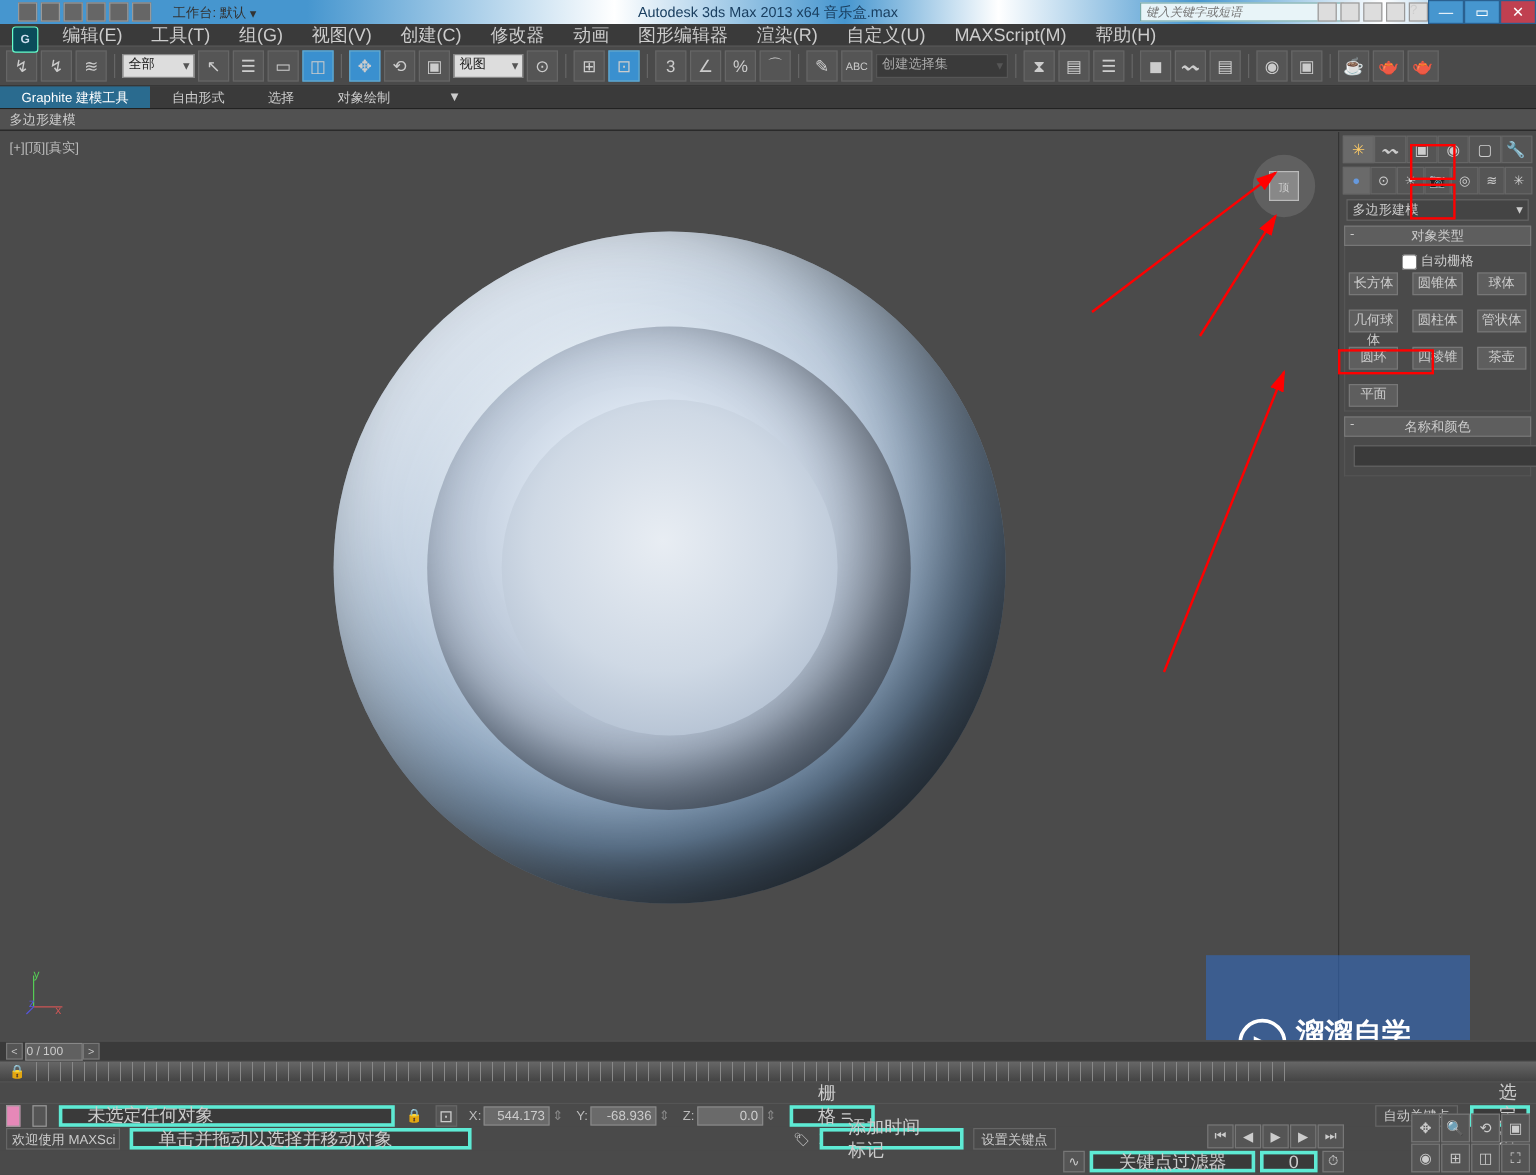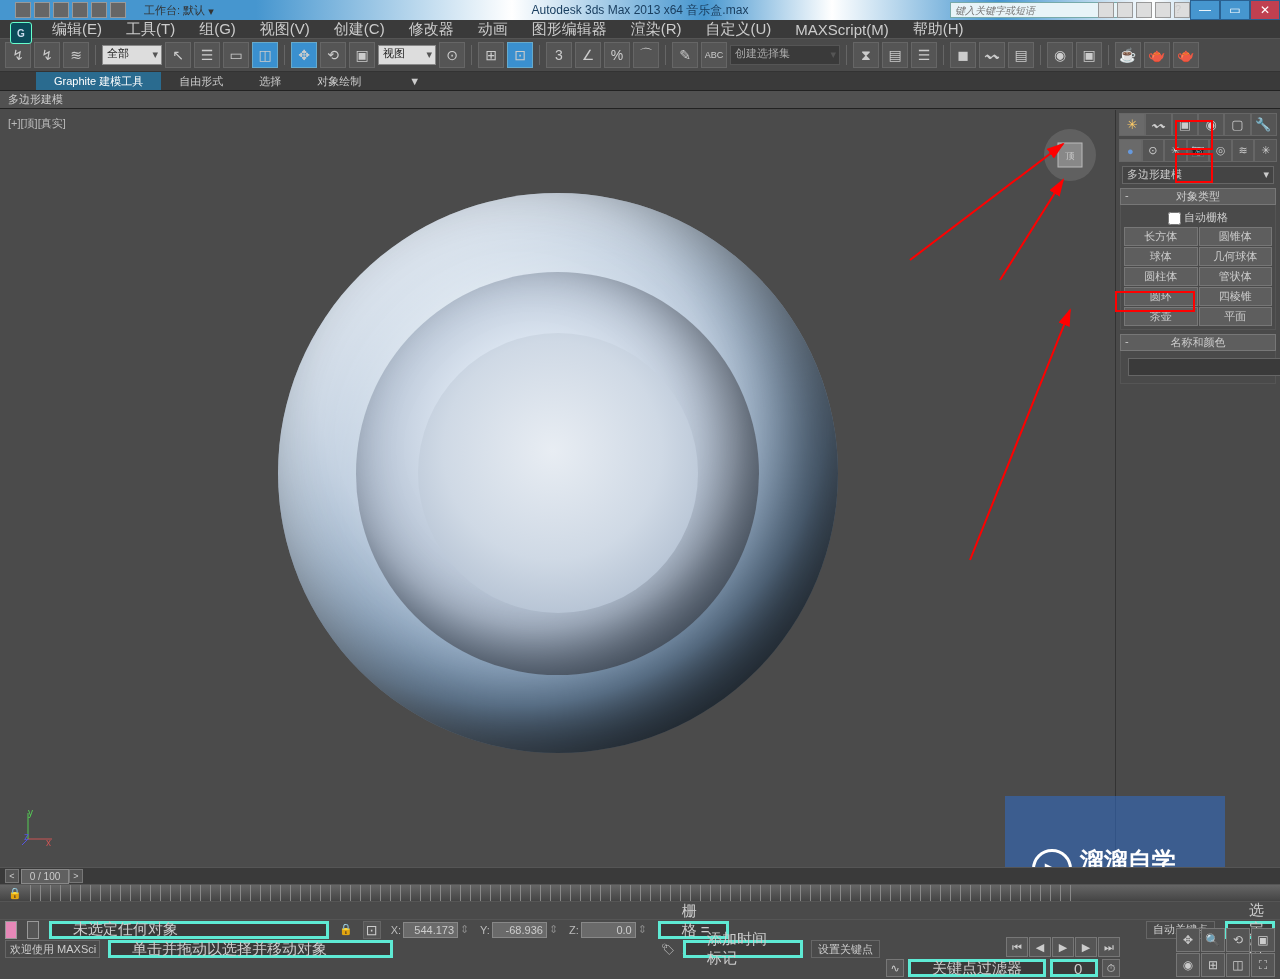--- a/index.html
+++ b/index.html
@@ -26,21 +26,21 @@
 
 .main-toolbar { height: 34px; background: #4a4a4a; border-top: 1px solid #555; border-bottom: 1px solid #333; display: flex; align-items: center; padding: 0 5px; gap: 3px; }
 .tb-btn { width: 26px; height: 26px; background: #555; border: 1px solid #666; display:inline-flex; align-items:center; justify-content:center; color:#ccc; font-size:14px; }
 .tb-btn.sel { background: #3a90cf; border-color: #6ac; }
 .tb-sep { width: 1px; height: 20px; background: #666; margin: 0 3px; }
 .tb-combo { height: 20px; background: #ddd; border: 1px solid #888; color: #222; font-size: 11px; padding: 0 16px 0 4px; position: relative; }
 .tb-combo::after { content: "▾"; position: absolute; right: 3px; top: 2px; color: #555; }
 .tb-combo.dark { background: #3a3a3a; color: #aaa; border-color: #555; }
 
 
-.ribbon { height: 19px; background: #3a3a3a; display: flex; align-items: center; border-bottom: 1px solid #222; padding-left: 36px; }
+.ribbon { height: 19px; background: #3a3a3a; display: flex; align-items: center; border-bottom: 1px solid #222; }
 .ribbon-tab { height: 100%; padding: 0 18px; display:flex; align-items:center; font-size: 11px; }
 .ribbon-tab.active { background: #2a6b8f; color: #fff; }
 .graphite-sub { height: 18px; background: #515151; display:flex; align-items:center; padding-left: 8px; font-size: 11px; border-bottom: 1px solid #222; }
 
 
 .viewport-area { position: absolute; top: 110px; left: 0; right: 165px; bottom: 112px; background: #4b4b4b; }
 .viewport-label { position: absolute; top: 6px; left: 8px; color: #bbb; font-size: 11px; }
 .axis-gizmo { position: absolute; bottom: 20px; left: 18px; width: 40px; height: 40px; }
 .axis-gizmo .y { position:absolute; left: 10px; top:0; color:#5c5; font-size:10px; }
 .axis-gizmo .x { position:absolute; left: 28px; top:30px; color:#c55; font-size:10px; }
@@ -68,30 +68,30 @@
 .cp-subtabs { display: flex; height: 26px; padding: 3px 3px 0 3px; gap: 0; }
 .cp-subtab { flex:1; height:23px; background:#555; border:1px solid #666; display:flex; align-items:center; justify-content:center; }
 .cp-subtab.active { background: #6a6a6a; }
 .cp-combo { margin: 4px 6px; height: 18px; background: #444; border: 1px solid #666; color: #ccc; font-size: 11px; padding: 0 4px; position: relative; }
 .cp-combo::after { content:"▾"; position:absolute; right:4px; top:1px; }
 .cp-rollout-hdr { margin: 4px 4px 0 4px; height: 17px; background: #5e5e5e; border: 1px solid #777; text-align: center; font-size: 11px; position:relative; }
 .cp-rollout-hdr .minus { position:absolute; left:4px; top:0; }
 .cp-rollout { margin: 0 4px; padding: 3px; background: #4a4a4a; border: 1px solid #555; border-top:none; }
 .auto-grid { text-align:center; padding: 2px 0; }
 .auto-grid input { vertical-align: middle; }
-.obj-grid { display: grid; grid-template-columns: 1fr 1fr; gap: 1px; }
+.obj-grid { display: grid; grid-template-columns: 1fr 1fr 1fr; gap: 12px; }
 .obj-btn { height: 19px; background: #5e5e5e; border: 1px solid #777; text-align: center; font-size: 11px; line-height: 17px; cursor: pointer; }
 .name-color { display:flex; padding: 4px; gap:3px; }
 .name-input { flex:1; height:18px; background:#3a3a3a; border:1px solid #666; }
 
 
 .timeline-area { position: absolute; bottom: 0; left: 0; right: 0; height: 112px; background: #4a4a4a; }
 .time-slider { height: 17px; background: #3a3a3a; display:flex; align-items:center; padding-left:5px; border-top:1px solid #555; }
 .slider-btn { width:14px; height:14px; background:#555; border:1px solid #777; text-align:center; line-height:12px; font-size:9px; }
-.slider-handle { width: 48px; height:15px; background:#606060; border:1px solid #888; text-align:center; font-size:10px; line-height:13px; margin-left:2px; }
+.slider-handle { width: 48px; height:15px; background:#606060; border:1px solid #888; font-size:10px; line-height:13px; margin-left:2px; }
 .track-bar { height: 17px; background: linear-gradient(to bottom,#666,#444); position:relative; border-top:1px solid #555; }
 .track-ticks { position:absolute; left:30px; right:200px; top:0; height:100%; background: repeating-linear-gradient(to right, #888 0, #888 1px, transparent 1px, transparent 10px); }
 .lock-icon { position:absolute; left:8px; top:2px; color:#c7b060; }
 
 .status-bar1 { height: 20px; display:flex; align-items:center; gap:10px; padding: 0 5px; background:#4a4a4a; border-top:1px solid #555; }
 .status-welcome { width: 95px; height:18px; border:1px solid #666; display:inline-flex; align-items:center; padding-left:4px; font-size:11px; }
 .status-field { height:18px; background:#3a3a3a; border:3px solid #5eead4; padding:0 21px; display:inline-flex; align-items:center; font-size:15px; }
 .coord { display:flex; align-items:center; gap:2px; }
 .coord-lbl { font-size:11px; color:#bbb; }
 .coord-val { width:55px; height:16px; background:#6a6a6a; border:1px solid #888; text-align:right; padding-right:3px; font-size:11px; line-height:14px; }

